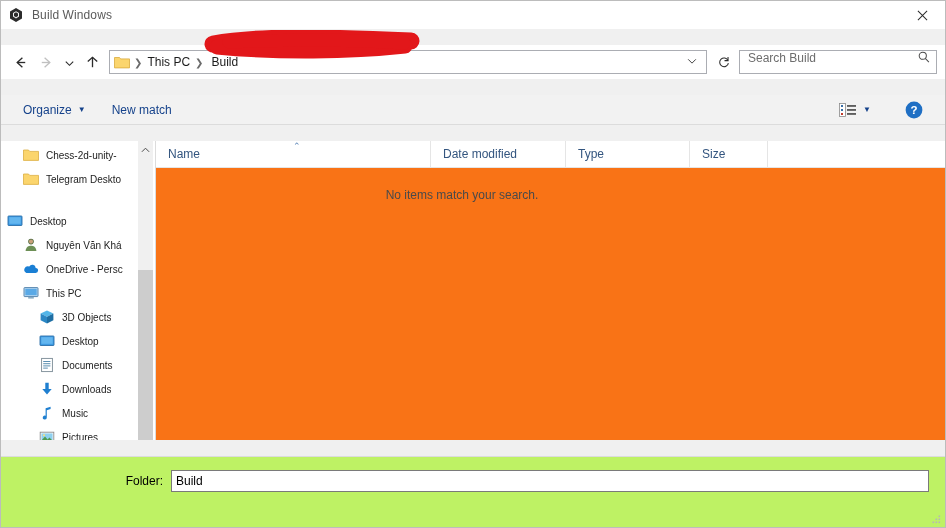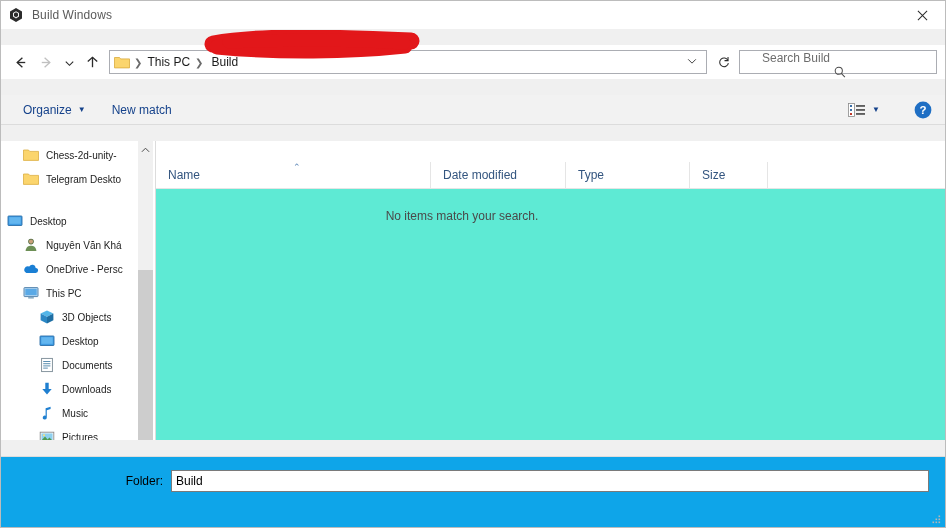--- a/index.html
+++ b/index.html
@@ -72,21 +72,20 @@
     display: flex; align-items: center; justify-content: center;
     color: #2b2b2b;
     border: 1px solid transparent;
   }
   .searchbox {
     width: 198px; height: 24px;
     border: 1px solid #abadb3;
     background: #fff;
     display: flex; align-items: center;
     padding: 0 5px 8px 8px;
-    flex-direction: column;
   }
   .searchbox input {
     flex: 1 1 auto; border: 0; outline: 0;
     font-family: "Liberation Sans", sans-serif;
     font-size: 12px; color: #6d6d6d; background: transparent;
   }
   .searchbox input::placeholder { color: #6d6d6d; }
 
   
   .redaction {
@@ -96,21 +95,21 @@
     pointer-events: none;
     z-index: 40;
   }
 
   
   .toolbar {
     height: 30px; min-height: 30px;
     background: #f2f2f2;
     border-bottom: 1px solid #dcdcdc;
     display: flex; align-items: center;
-    padding: 0 13px 0 14px;
+    padding: 0 22px 0 14px;
   }
   .tb-item {
     font-size: 12px; color: #15428b;
     display: flex; align-items: center; gap: 6px;
     padding: 3px 8px;
     margin-right: 10px;
   }
   .tb-caret { font-size: 8px; color: #15428b; }
   .tb-spacer { flex: 1 1 auto; }
   .view-icon { width: 18px; height: 14px; }
@@ -152,21 +151,21 @@
     color: #606060; font-size: 9px;
   }
   .sb-track { flex: 1 1 auto; width: 15px; position: relative; }
   .sb-thumb {
     position: absolute; left: 0; width: 15px;
     top: 112px; height: 186px;
     background: #cdcdcd;
   }
 
   
-  .filelist { flex: 1 1 auto; background: #5eead4; position: relative; margin-top: 21px; }
+  .filelist { flex: 1 1 auto; background: #f97316; position: relative; }
   .colhead {
     height: 27px;
     display: flex; align-items: center;
     border-bottom: 1px solid #e5e5e5;
     background: #ffffff;
     position: relative;
   }
   .col {
     font-size: 12px; color: #33557f;
     height: 27px; display: flex; align-items: center;
@@ -184,21 +183,21 @@
   }
   .empty-msg {
     margin-top: 20px;
     text-align: center;
     font-size: 12px; color: #4a4a4a;
     width: 612px;
   }
 
   
   .footer {
-    background: #0ea5e9;
+    background: #bef264;
     border-top: 1px solid #dcdcdc;
     height: 71px; min-height: 71px;
     position: relative;
   }
   .folder-row {
     display: flex; align-items: center;
     padding-top: 13px;
   }
   .folder-label {
     width: 170px; text-align: right; padding-right: 8px;

